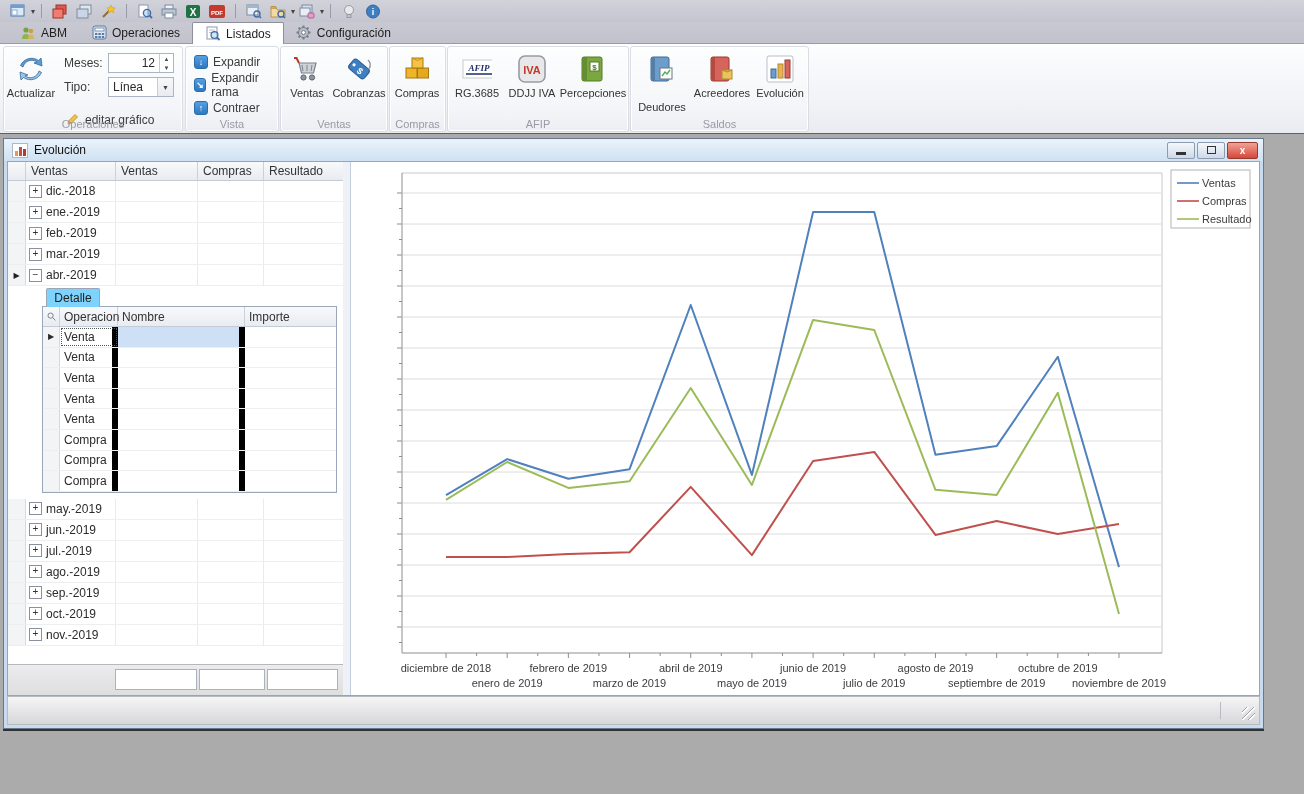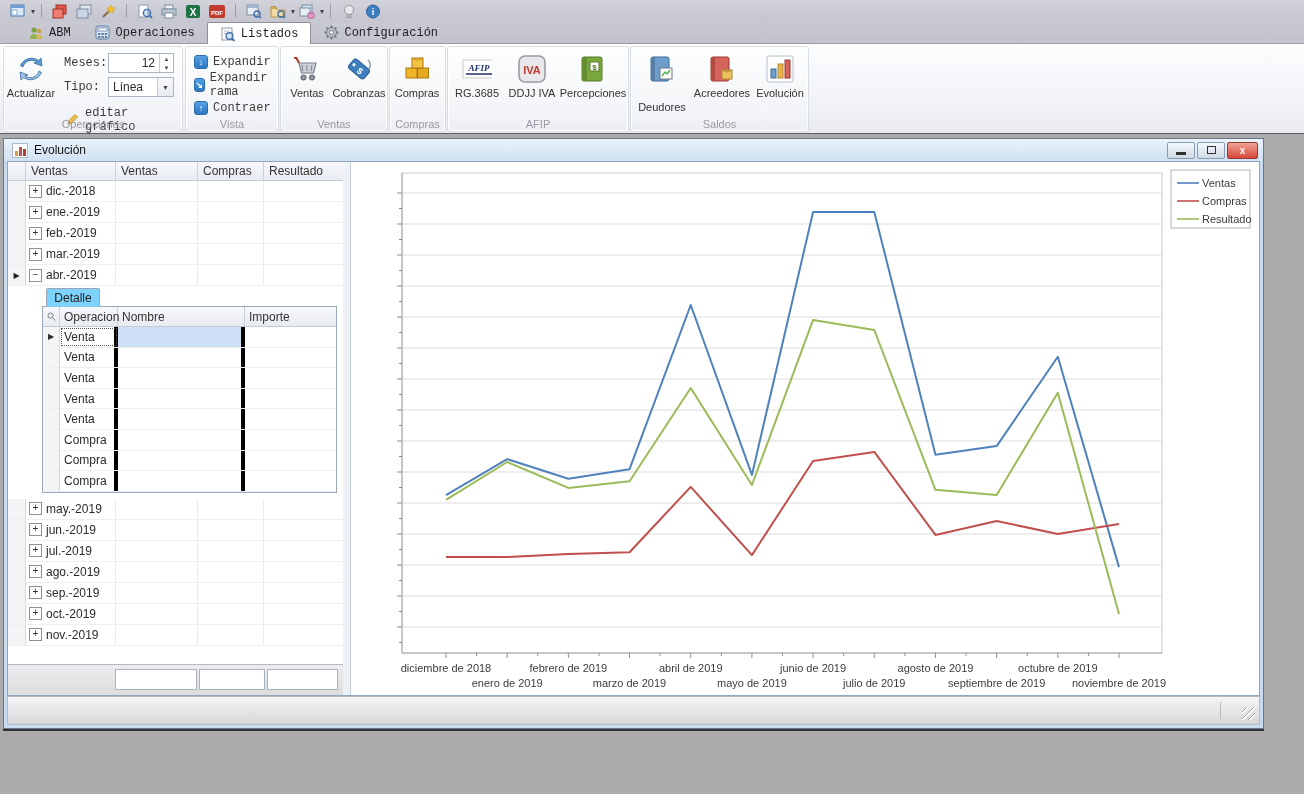--- a/index.html
+++ b/index.html
@@ -8,38 +8,38 @@
 
   
   .qat{position:absolute;left:0;top:0;width:100%;height:22px;
     background:linear-gradient(#d2d2db,#c5c5d0);display:flex;align-items:center;padding-left:6px;box-sizing:border-box;}
   .qicon{width:20px;height:18px;display:flex;align-items:center;justify-content:center;margin:0 2px;}
   .qsep{width:1px;height:14px;background:#9b9ba8;margin:0 6px;}
   .caret{font-size:8px;color:#444;margin-left:1px;}
 
   .tabrow{position:absolute;left:0;top:22px;width:100%;height:22px;
     background:linear-gradient(#c9c9d3,#c2c2cd);border-bottom:1px solid #9b9ba6;box-sizing:border-box;
-    display:flex;align-items:flex-start;padding-left:16px;font-family:Liberation Mono, monospace;}
+    display:flex;align-items:center;padding-left:8px;}
   .rtab{height:21px;display:flex;align-items:center;gap:5px;padding:0 12px;color:#1e1e1e;cursor:default;}
   .rtab.active{background:#fff;border:1px solid #8f8f9b;border-bottom:none;border-radius:2px 2px 0 0;margin-bottom:-1px;height:22px;}
   .ticon{width:16px;height:16px;display:inline-flex;align-items:center;justify-content:center;}
 
   .ribbon{position:absolute;left:0;top:44px;width:100%;height:90px;
     background:linear-gradient(#fcfdfe,#f0f2f6 70%,#e9ebf1);border-bottom:1px solid #5f5f6b;box-sizing:border-box;}
   .rgroup{position:absolute;top:2px;height:84px;border:1px solid #d9dce2;border-radius:3px;
     background:linear-gradient(#fdfefe,#f3f5f8 75%,#eceef3);box-shadow:inset 0 0 0 1px #fff;}
   .rgroup .glabel{position:absolute;left:0;right:0;bottom:1px;text-align:center;font-size:11px;color:#9a9aa4;}
   .bigbtn{position:absolute;top:2px;width:50px;height:66px;display:flex;flex-direction:column;align-items:center;
     gap:3px;padding-top:5px;box-sizing:border-box;border-radius:3px;}
   .bigbtn .blabel{font-size:11px;color:#333;white-space:nowrap;}
   .bicon{width:30px;height:30px;display:flex;align-items:center;justify-content:center;}
   .smallrow{position:absolute;left:8px;display:flex;align-items:center;gap:5px;height:18px;}
   .sqicon{width:14px;height:14px;border-radius:3px;background:linear-gradient(#56a0e2,#2e77c2);
     border:1px solid #2b6cab;color:#fff;font-size:9px;font-weight:bold;display:flex;align-items:center;justify-content:center;box-sizing:border-box;}
-  .flabel{color:#3b3b3b;font-family:Liberation Mono, monospace;}
+  .flabel{color:#3b3b3b;}
   .editbox{height:20px;background:#fff;border:1px solid #a9b4c4;display:flex;align-items:center;box-sizing:border-box;}
   .editbox .val{flex:1;padding:0 4px;}
   .spinbtns{width:13px;height:100%;border-left:1px solid #c4ccd8;display:flex;flex-direction:column;}
   .spinbtns div{flex:1;display:flex;align-items:center;justify-content:center;font-size:6px;color:#4a4a4a;}
   .combo-arrow{width:15px;height:100%;border-left:1px solid #c4ccd8;display:flex;align-items:center;justify-content:center;
     font-size:7px;color:#444;background:linear-gradient(#f6f8fa,#e7ebf0);}
 
   
   .mdi{position:absolute;left:0;top:134px;width:100%;height:660px;background:#ababab;}
   .window{position:absolute;left:3px;top:4px;width:1261px;height:591px;background:#c9dcef;
@@ -73,21 +73,21 @@
   .plabel{white-space:nowrap;}
 
   .detailblock{margin:2px 6px 6px 34px;}
   .dtab{width:52px;height:18px;background:#7dd3fc;border:1px solid #9aa7b8;border-bottom:none;border-radius:2px 2px 0 0;
     display:flex;align-items:center;justify-content:center;margin-left:4px;position:relative;z-index:2;color:#222;}
   .dgrid{border:1px solid #9aa7b8;margin-top:-1px;background:#fff;}
   .dhead{display:grid;grid-template-columns:17px 58px 127px 1fr;height:19px;
     background:linear-gradient(#f8f9fb,#e8ebf1);border-bottom:1px solid #c3cbd7;}
   .dhead .hcell{border-right:1px solid #c9d1dc;display:flex;align-items:center;padding-left:4px;color:#333;box-sizing:border-box;}
   .drow{display:grid;grid-template-columns:17px 58px 127px 1fr;height:19.6px;border-bottom:1px solid #eceef2;}
-  .drow .cell{border-right:4px solid #000000;display:flex;align-items:center;padding-left:4px;box-sizing:border-box;}
+  .drow .cell{border-right:6px solid #000000;display:flex;align-items:center;padding-left:4px;box-sizing:border-box;}
   .drow .indicator{background:#f3f4f6;border-right:1px solid #d4dae2;justify-content:center;padding-left:0;font-size:8px;}
   .drow.focused .opcell{outline:1px dotted #555;outline-offset:-2px;}
   .drow.focused .nomcell{background:#cde0f5;}
 
   .gfooter{position:absolute;left:0;right:0;bottom:0;height:30px;background:linear-gradient(#ececee,#dededf);
     border-top:1px solid #b8b8bc;}
   .fbox{position:absolute;top:4px;height:21px;background:#fff;border:1px solid #a9b2be;box-sizing:border-box;}
 
   .splitter{width:7px;background:#eef2f7;flex:none;}
 

